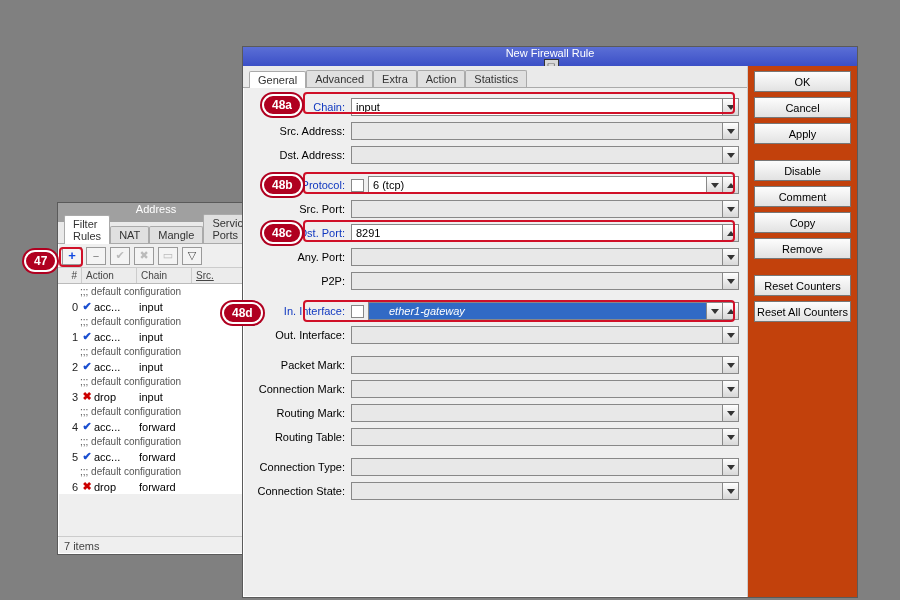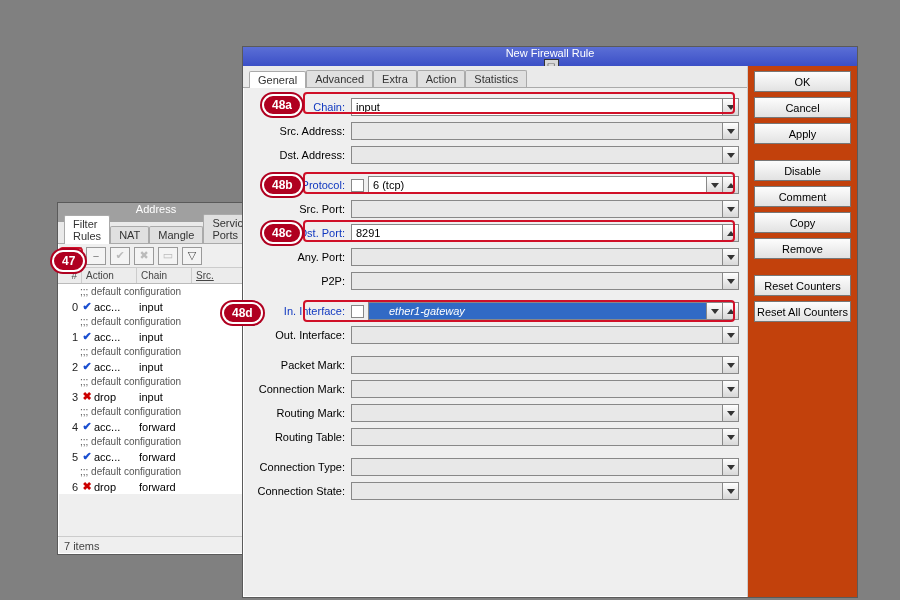--- a/index.html
+++ b/index.html
@@ -354,21 +354,21 @@
     </div>
   </div>
 </div>
 
 <div class="red-box" style="left:303px; top:92px; width:432px; height:22px;"></div>
 <div class="red-box" style="left:303px; top:172px; width:432px; height:22px;"></div>
 <div class="red-box" style="left:303px; top:220px; width:432px; height:22px;"></div>
 <div class="red-box" style="left:303px; top:300px; width:432px; height:22px;"></div>
 <div class="red-box" style="left:59px; top:247px; width:24px; height:20px;"></div>
 
-<div class="callout" style="left:24px; top:250px;margin-left:28px;">
+<div class="callout" style="left:24px; top:250px;">
     <span class="co-bubble">47</span>
   </div>
 <div class="callout" style="left:262px; top:94px;">
     <span class="co-bubble">48a</span>
   </div>
 <div class="callout" style="left:262px; top:174px;">
     <span class="co-bubble">48b</span>
   </div>
 <div class="callout" style="left:262px; top:222px;">
     <span class="co-bubble">48c</span>

